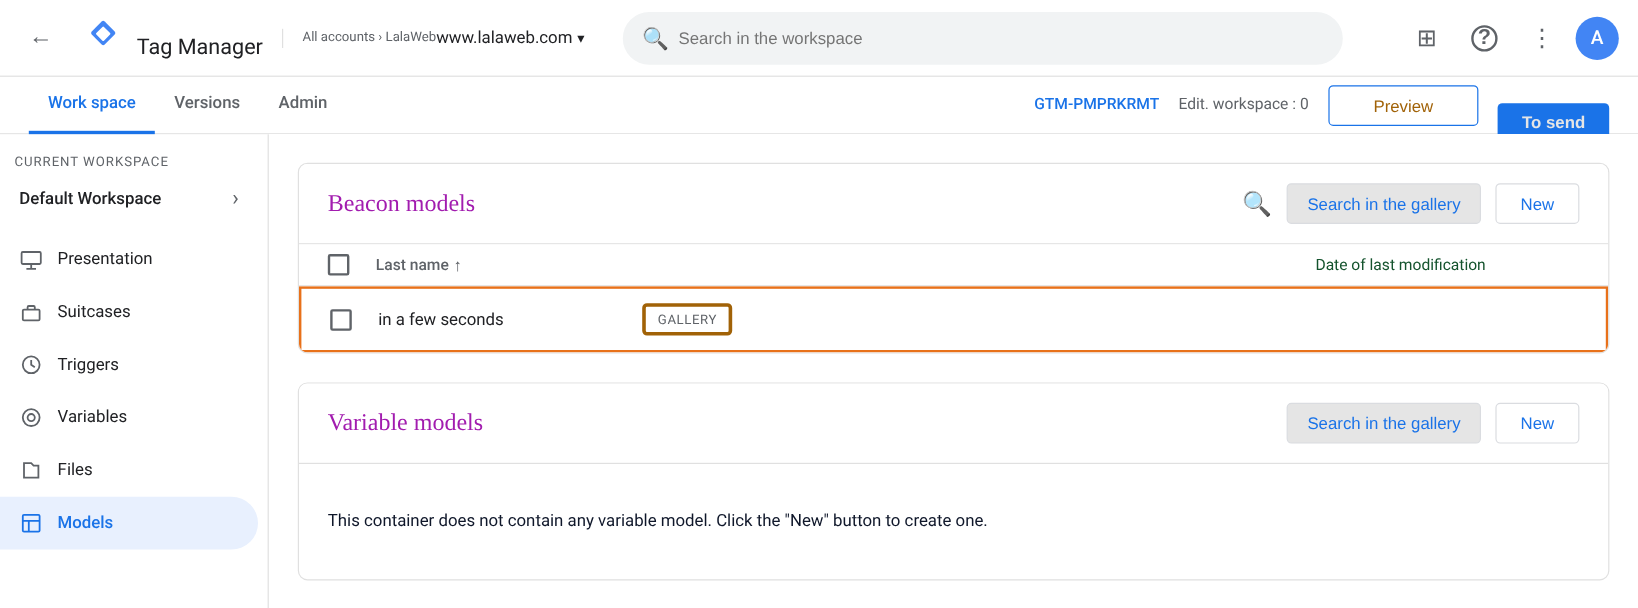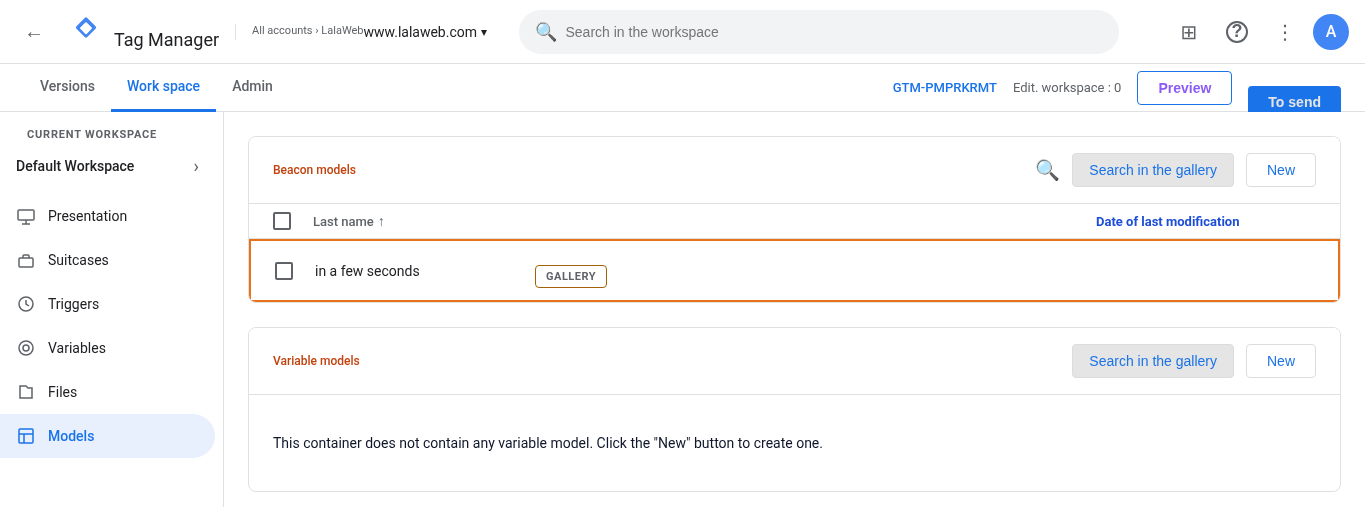--- a/index.html
+++ b/index.html
@@ -105,26 +105,26 @@
       margin-left: auto;
       display: flex; align-items: center; gap: 16px;
     }
     .gtm-id {
       font-size: 13px; color: #1a73e8; font-weight: 500;
     }
     .edit-workspace {
       font-size: 13px; color: #5f6368;
     }
     .btn-preview {
-      padding: 8px 20px;
+      padding: 8px 37px;
       border: 1px solid #1a73e8;
       border-radius: 4px;
       background: #fff;
-      color: #8b5cf6;
-      font-size: 14px; font-weight: 700;
+      color: #a16207;
+      font-size: 14px; font-weight: 400;
       cursor: pointer;
     }
     .btn-send {
       padding: 8px 20px;
       border: none;
       border-radius: 4px;
       background: #1a73e8;
       color: #e5e5e5;
       font-size: 14px; font-weight: 700;
       cursor: pointer;
@@ -139,22 +139,22 @@
 
     
     .sidebar {
       width: 224px;
       min-width: 224px;
       border-right: 1px solid #e0e0e0;
       padding-top: 8px;
       background: #fff;
     }
     .current-workspace-label {
-      font-size: 11px; font-weight: 700; color: #5f6368;
-      padding: 8px 27px 4px;
+      font-size: 11px; font-weight: 400; color: #5f6368;
+      padding: 8px 12px 4px;
       letter-spacing: 0.8px;
       text-transform: uppercase;
     }
     .workspace-selector {
       display: flex; align-items: center; justify-content: space-between;
       padding: 10px 16px;
       cursor: pointer;
       border-radius: 0 24px 24px 0;
       margin-right: 8px;
     }
@@ -199,22 +199,23 @@
       margin-bottom: 24px;
       overflow: hidden;
     }
     .section-header {
       display: flex; align-items: center;
       padding: 16px 24px;
       border-bottom: 1px solid #e0e0e0;
       background: #fff;
     }
     .section-title {
-      font-size: 12px; font-weight: 500; color: #c2410c;
+      font-size: 20px; font-weight: 500; color: #a21caf;
       flex: 1;
+      font-family: Liberation Serif, serif;
     }
     .section-actions {
       display: flex; align-items: center; gap: 12px;
     }
     .icon-search {
       color: #5f6368; font-size: 20px; cursor: pointer;
     }
     .btn-gallery {
       padding: 8px 16px;
       border: 1px solid #dadce0;
@@ -236,43 +237,42 @@
 
     
     .table-header {
       display: flex; align-items: center;
       padding: 8px 24px;
       border-bottom: 1px solid #e0e0e0;
       background: #fff;
     }
     .col-check { width: 40px; }
     .col-name { flex: 1; font-size: 13px; color: #5f6368; font-weight: 500; display: flex; align-items: center; gap: 4px; }
-    .col-date { width: 220px; font-size: 13px; color: #1d4ed8; font-weight: 700; }
+    .col-date { width: 220px; font-size: 13px; color: #14532d; font-weight: 400; }
     .sort-arrow { font-size: 14px; }
 
     .table-row {
       display: flex; align-items: center;
       padding: 12px 24px;
       border: 2px solid #e8711a;
       background: #fff;
     }
     .row-link {
       color: #1a73e8; font-size: 14px; text-decoration: none;
       flex: 1;
     }
     .row-date { width: 220px; font-size: 14px; color: #202124; }
     .row-badge {
       padding: 4px 10px;
-      border: 1px solid #a16207;
+      border: 3px solid #a16207;
       border-radius: 4px;
       font-size: 11px;
-      font-weight: 700;
+      font-weight: 400;
       color: #5f6368;
       letter-spacing: 0.5px;
-      margin-top: 12px;
     }
 
     
     .checkbox {
       width: 18px; height: 18px;
       border: 2px solid #5f6368;
       border-radius: 2px;
       background: #fff;
       cursor: pointer;
       display: flex; align-items: center; justify-content: center;
@@ -322,22 +322,22 @@
       <span style="font-size:18px; border:2px solid #5f6368; border-radius:50%; width:22px; height:22px; display:inline-flex; align-items:center; justify-content:center; font-weight:700;">?</span>
     </button>
     <button class="icon-btn">
       <span>⋮</span>
     </button>
     <div class="avatar">A</div>
   </div>
 </div>
 
 <div class="nav-tabs">
+  <a class="nav-tab active">Work space</a>
   <a class="nav-tab">Versions</a>
-  <a class="nav-tab active">Work space</a>
   <a class="nav-tab">Admin</a>
 
   <div class="nav-right">
     <span class="gtm-id">GTM-PMPRKRMT</span>
     <span class="edit-workspace">Edit. workspace : 0</span>
     <button class="btn-preview">Preview</button>
     <button class="btn-send">To send</button>
   </div>
 </div>
 

